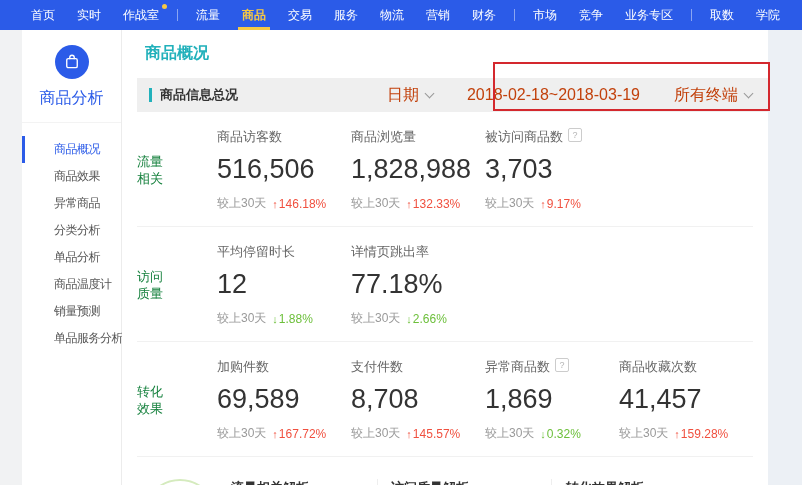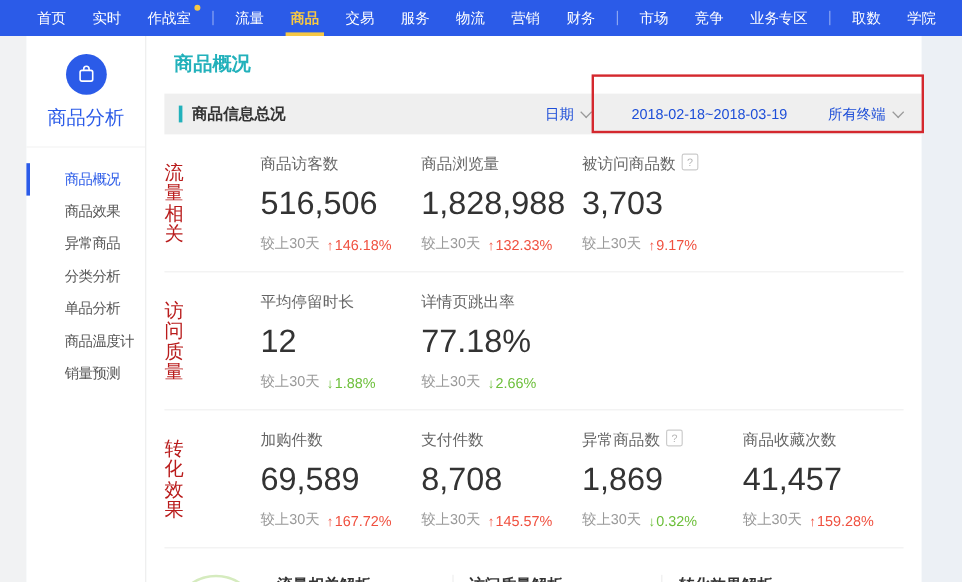--- a/index.html
+++ b/index.html
@@ -23,29 +23,29 @@
   .s-item{height:27px;line-height:27px;font-size:12px;color:#555;padding-left:29px;border-left:3px solid transparent;cursor:pointer;white-space:nowrap;letter-spacing:-0.5px;}
   .s-item.active{color:#2b5be8;border-left-color:#2b5be8;}
   
   .content{width:646px;background:#fff;position:relative;overflow:hidden;}
   .page-title{margin:13px 0 0 23px;font-size:16px;font-weight:bold;color:#22b1bb;}
   .filterbar{margin:14px 0 0 15px;width:631px;height:34px;background:#efefef;display:flex;
              justify-content:space-between;padding:0 12px;box-sizing:border-box;}
   .f-left{display:flex;align-items:center;}
   .accent{width:3px;height:14px;background:#22b1bb;margin-right:8px;}
   .f-title{font-size:13px;font-weight:bold;color:#333;}
-  .f-right{display:flex;align-items:center;color:#1d4ed8;font-size:12px;padding-right:4px;}
+  .f-right{display:flex;align-items:center;color:#c2410c;font-size:16px;padding-right:4px;}
   .f-ctrl{display:flex;align-items:center;margin-left:34px;cursor:pointer;}
   .chev{width:6px;height:6px;border-right:1px solid #999;border-bottom:1px solid #999;transform:rotate(45deg);margin-left:7px;margin-top:-4px;}
   .f-range{margin-left:34px;cursor:pointer;}
   
   .metrics{padding:0 15px;}
   .mrow{display:flex;border-bottom:1px solid #f1f1f1;padding:16px 0 14px;}
   .grp{width:80px;display:flex;align-items:center;}
-  .grp-t{display:inline-block;width:28px;color:#b91c1c;font-size:16px;line-height:17px;}
+  .grp-t{display:inline-block;width:28px;color:#15803d;font-size:13px;line-height:17px;}
   .metric{width:134px;}
   .m-label{font-size:13px;color:#666;height:18px;display:flex;align-items:flex-start;}
   .m-value{font-size:27px;color:#333;margin-top:8px;}
   .m-change{margin-top:10px;font-size:12px;color:#999;display:flex;align-items:center;}
   .pct{margin-left:6px;}
   .up{color:#f0503f;} .down{color:#6cbf3a;}
   .arr{font-style:normal;font-size:11px;margin-right:1px;}
   .help{width:12px;height:12px;border:1px solid #ccc;border-radius:2px;color:#b5b5b5;font-size:9px;line-height:12px;text-align:center;margin-left:5px;flex-shrink:0;}
   
   .insights{display:flex;padding:22px 15px 0;align-items:flex-start;}
@@ -102,20 +102,21 @@
         <div class="side-title">商品分析</div>
       </div>
       <div class="side-menu">
         <div class="s-item active">商品概况</div>
         <div class="s-item">商品效果</div>
         <div class="s-item">异常商品</div>
         <div class="s-item">分类分析</div>
         <div class="s-item">单品分析</div>
         <div class="s-item">商品温度计</div>
         <div class="s-item">销量预测</div>
+        <div class="s-item">单品服务分析</div>
       </div>
     </aside>
 
     <main class="content">
       <h1 class="page-title">商品概况</h1>
 
       <div class="filterbar">
         <div class="f-left">
           <span class="accent"></span>
           <span class="f-title">商品信息总况</span>

